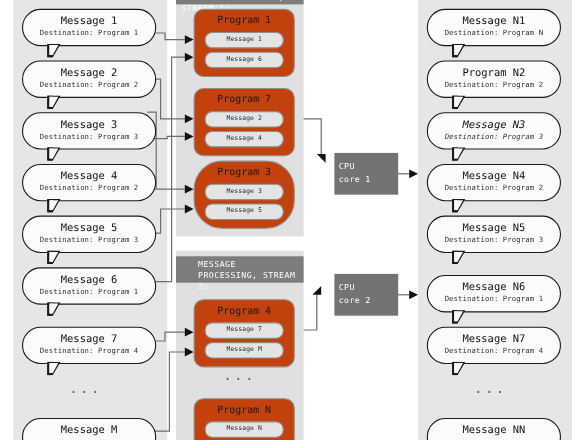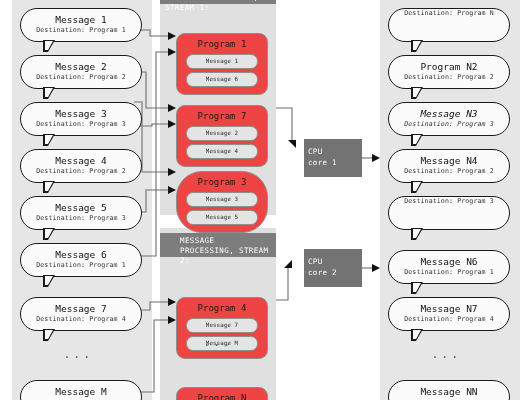--- a/index.html
+++ b/index.html
@@ -46,23 +46,23 @@
   .tail:after{
     content:"";position:absolute;left:-3.5px;top:-11px;width:0;height:0;
     border-left:3px solid #fbfbfb;
     border-right:5px solid transparent;
     border-top:9px solid #fbfbfb;
   }
 
   
   .program{
     position:absolute;box-sizing:border-box;
-    width:92px;background:#ef4444;
+    width:92px;background:#c2410c;
     border:1.3px solid #8e8e8e;border-radius:9px;
-    padding:4px 0 5px 0;text-align:center;margin-top:25px;
+    padding:4px 0 5px 0;text-align:center;
   }
   .program .ptitle{font-size:9px;color:#1a1a1a;line-height:13px;margin-bottom:3px;}
   .pmsg{
     margin:2.5px auto;width:70px;height:13px;line-height:12px;
     background:#e4e4e4;border:1px solid #8e8e8e;border-radius:7px;
     font-size:5.8px;color:#2a2a2a;letter-spacing:.1px;
   }
 
   
   .cpu{
@@ -203,39 +203,41 @@
   <div class="cpu" style="left:304px;top:139px;">
     <div>CPU</div>
     <div>core 1</div>
   </div>
   <div class="cpu" style="left:304px;top:249px;">
     <div>CPU</div>
     <div>core 2</div>
   </div>
 
   <div class="bubble" style="left:388px;top:8px;">
+    <div class="t1">Message N1</div>
     <div class="t2">Destination: Program N</div>
     <span class="tail"></span>
   </div>
   <div class="bubble" style="left:388px;top:55px;">
     <div class="t1">Program N2</div>
     <div class="t2">Destination: Program 2</div>
     <span class="tail"></span>
   </div>
   <div class="bubble" style="left:388px;top:102px;font-style:italic;">
     <div class="t1">Message N3</div>
     <div class="t2">Destination: Program 3</div>
     <span class="tail"></span>
   </div>
   <div class="bubble" style="left:388px;top:149px;">
     <div class="t1">Message N4</div>
     <div class="t2">Destination: Program 2</div>
     <span class="tail"></span>
   </div>
   <div class="bubble" style="left:388px;top:196px;">
+    <div class="t1">Message N5</div>
     <div class="t2">Destination: Program 3</div>
     <span class="tail"></span>
   </div>
   <div class="bubble" style="left:388px;top:250px;">
     <div class="t1">Message N6</div>
     <div class="t2">Destination: Program 1</div>
     <span class="tail"></span>
   </div>
   <div class="bubble" style="left:388px;top:297px;text-align:center;">
     <div class="t1">Message N7</div>

